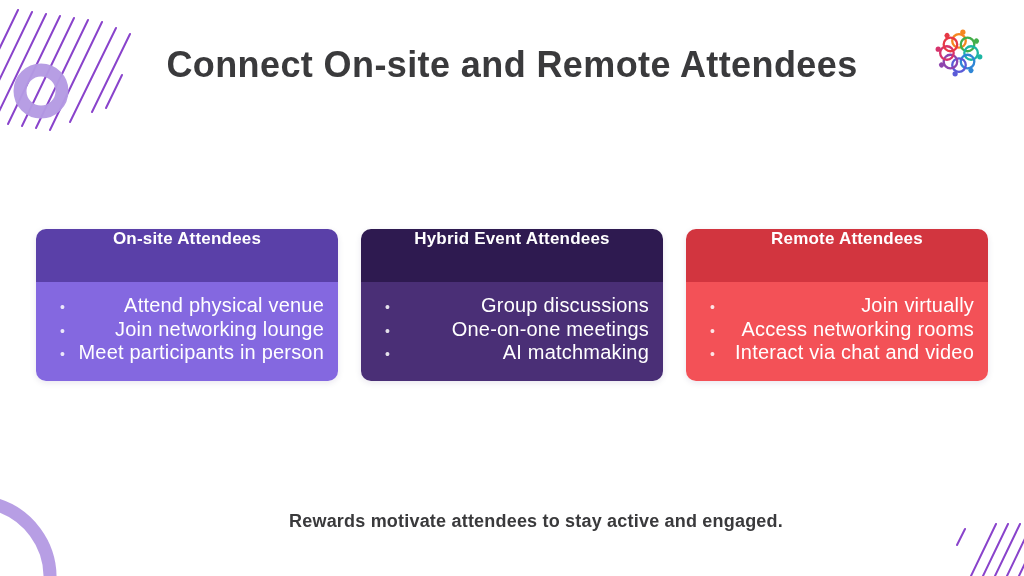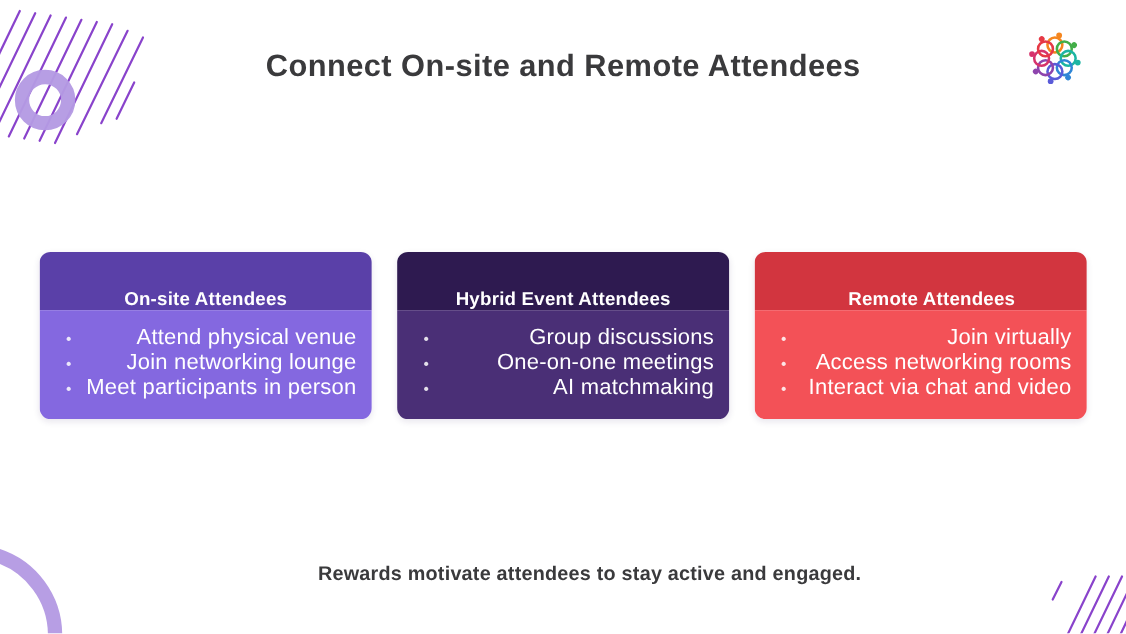--- a/index.html
+++ b/index.html
@@ -11,38 +11,38 @@
   }
   .decor{position:absolute;pointer-events:none;}
   #decor-top-left{left:0;top:0;}
   #decor-bottom-left{left:0;bottom:0;}
   #decor-bottom-right{right:0;bottom:0;}
   #logo{position:absolute;right:36px;top:24px;width:58px;height:58px;}
 
   .page-title{
     position:absolute;top:44px;left:0;width:100%;
     text-align:center;
-    font-size:28px;font-weight:700;letter-spacing:.4px;
+    font-size:36px;font-weight:700;letter-spacing:.4px;
     color:#3a3a3c;
   }
 
   .cards-row{
     position:absolute;left:36px;top:229px;width:952px;height:152px;
     display:flex;gap:23px;
   }
   .card{
     flex:1 1 0;
     border-radius:10px;
     overflow:hidden;
     display:flex;flex-direction:column;
     box-shadow:0 2px 6px rgba(40,20,90,.10);
   }
   .card-header{
     height:53px;flex:0 0 53px;
-    display:flex;align-items:flex-end;justify-content:center;
+    display:flex;align-items:flex-start;justify-content:center;
     color:#ffffff;font-size:17px;font-weight:700;letter-spacing:.2px;
   }
   .card-body{
     flex:1 1 auto;
     display:flex;flex-direction:column;justify-content:center;
     padding:6px 14px 8px 24px;
     color:#ffffff;
   }
   .card-item{
     display:flex;align-items:baseline;

